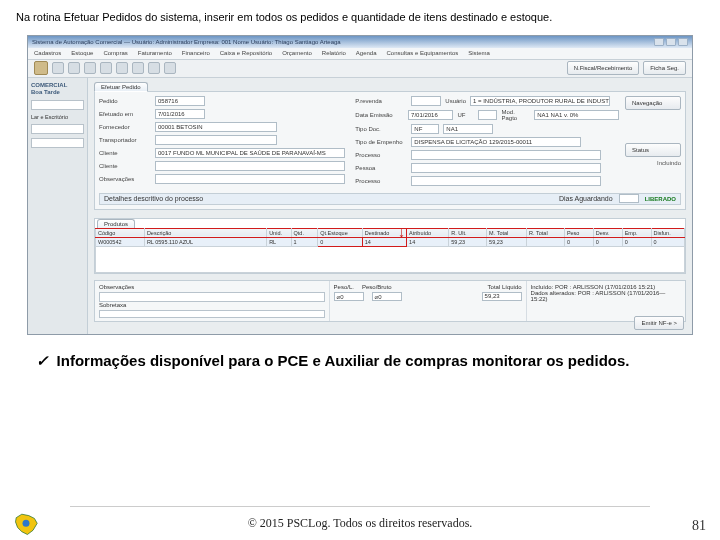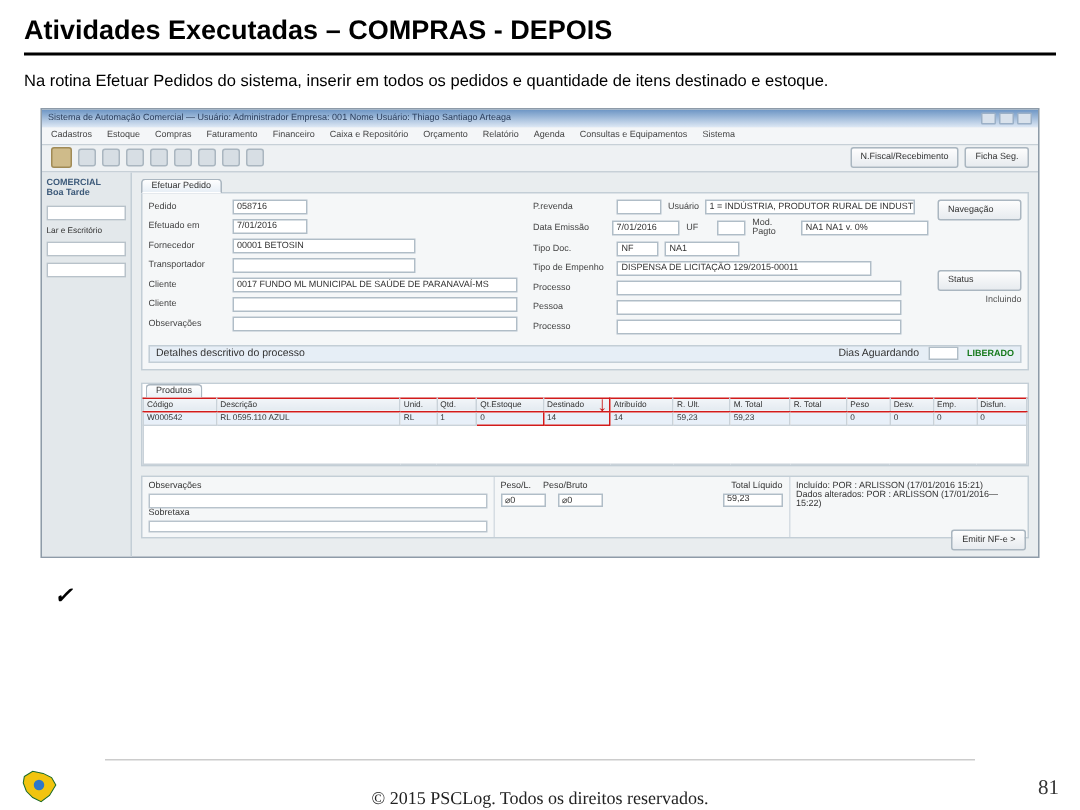--- a/index.html
+++ b/index.html
@@ -95,33 +95,32 @@
   .footer-btn{ position:absolute; bottom:4px; right:8px; }
 
   
   .bullet-block { margin-top: 16px; display:flex; gap:8px; font-size:15px; font-weight:bold; line-height:1.35; padding-left:20px; padding-right:10px;}
   .check { flex:0 0 auto; color:#000; font-style:italic; }
 
   .slide-footer {
     position:absolute; bottom:0; left:0; right:0; height:34px;
   }
   .rule { height:1px; background:#ccc; margin:0 70px; }
-  .foot-row{ display:flex; align-items:flex-end; justify-content:center; position:relative; height:33px;}
+  .foot-row{ display:flex; align-items:center; justify-content:center; position:relative; height:33px;}
   .map-ic{
     position:absolute; left:12px; bottom:4px; width:28px; height:24px;
   }
   .map-ic svg{ width:100%; height:100%; }
   .copyright{ font-family: "Times New Roman", serif; font-size:12px; color:#222; }
   .pagenum{ position:absolute; right:14px; bottom:6px; font-family:"Times New Roman",serif; font-size:14px; color:#333; }
 </style>
 </head>
 <body>
 
 <div class="slide">
-  <div class="title">Atividades Executadas – COMPRAS -  DEPOIS</div>
   <div class="intro">Na rotina Efetuar Pedidos do sistema, inserir em todos os pedidos e quantidade de itens destinado e estoque.</div>
 
   <div class="app-window">
     <div class="app-titlebar">
       <span>Sistema de Automação Comercial — Usuário: Administrador  Empresa: 001  Nome Usuário: Thiago Santiago Arteaga</span>
       <span class="win-btns">
         <span class="win-btn"></span>
         <span class="win-btn"></span>
         <span class="win-btn"></span>
       </span>
@@ -341,20 +340,21 @@
           </div>
         </div>
 
         <span class="btn-small footer-btn">Emitir NF-e  &gt;</span>
       </div>
     </div>
   </div>
 
   <div class="bullet-block">
     <span class="check">✓</span>
+    <span>Informações disponível para o PCE e Auxiliar de compras monitorar os pedidos.</span>
   </div>
 
   <div class="slide-footer">
     <div class="rule"></div>
     <div class="foot-row">
       <span class="map-ic">
         <svg viewBox="0 0 40 34">
           <path d="M6 8 L14 3 L24 5 L32 9 L36 16 L30 26 L22 32 L14 28 L8 22 L5 14 Z" fill="#f1c40f" stroke="#1b6b2b" stroke-width="1"></path>
           <circle cx="20" cy="16" r="5" fill="#2e77c9"></circle>
         </svg>

